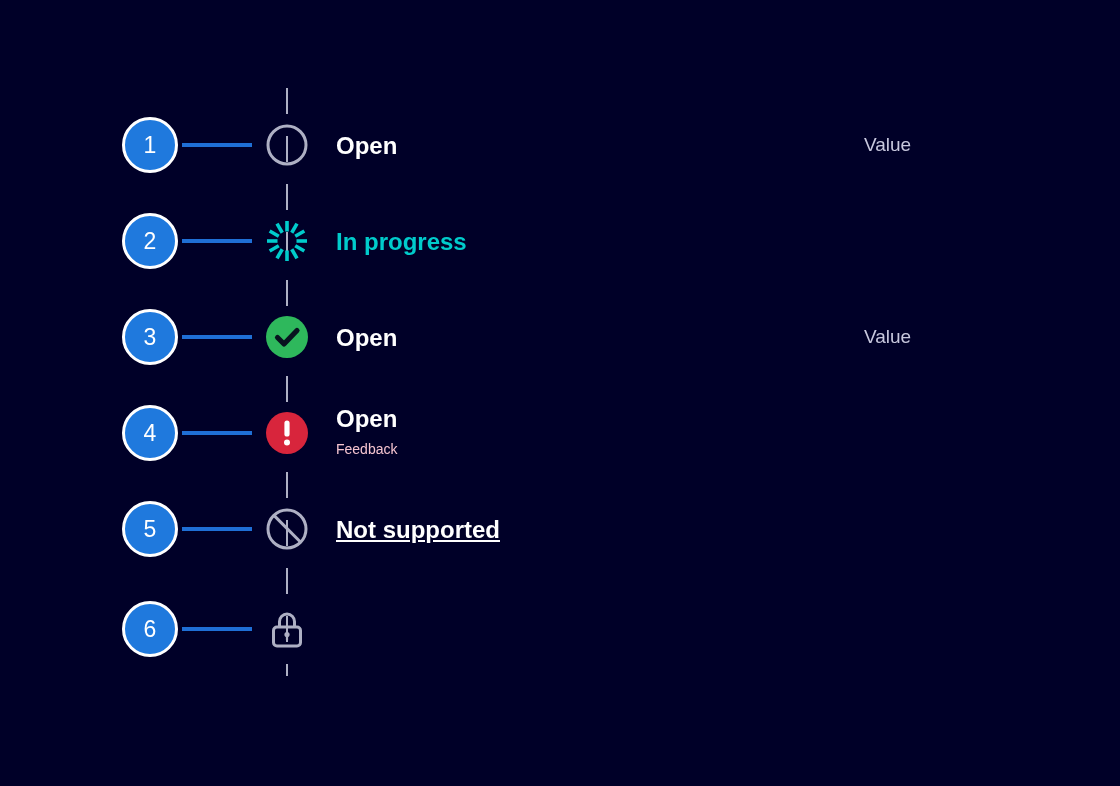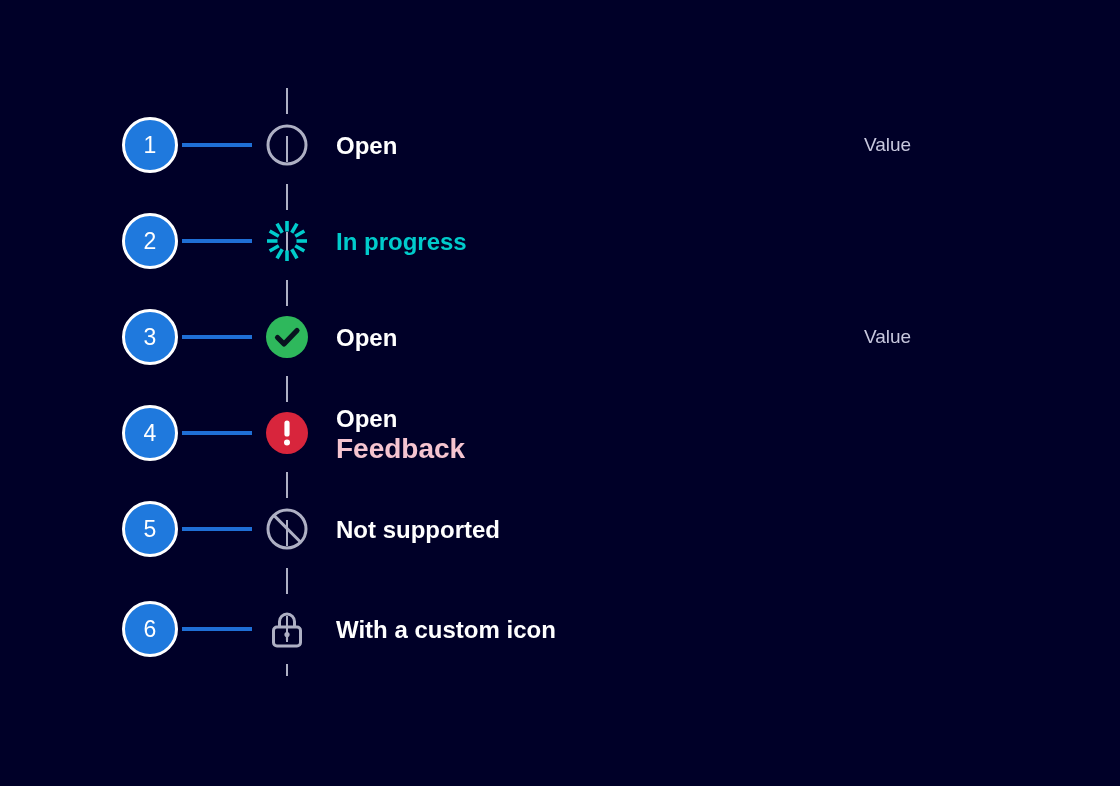--- a/index.html
+++ b/index.html
@@ -102,22 +102,22 @@
     justify-content: center;
   }
   .label-main {
     font-size: 24px;
     font-weight: bold;
     line-height: 31px;
     color: #ffffff;
     white-space: nowrap;
   }
   .label-sub {
-    font-size: 28px;
-    font-weight: bold;
+    font-size: 14px;
+    font-weight: normal;
     line-height: 30px;
     white-space: nowrap;
   }
 
   
   .value {
     position: absolute;
     left: 864px;
     top: 0;
     height: 56px;
@@ -205,33 +205,30 @@
       <div class="row" style="top: 501px;">
         <div class="badge">5</div>
         <div class="leader"></div>
         <div class="icon-slot">
           <svg width="46" height="46" viewBox="0 0 46 46">
             <circle cx="23" cy="23" r="19" fill="none" stroke="#aeb0c4" stroke-width="3"></circle>
             <line x1="10.2" y1="9.6" x2="36.2" y2="35.8" stroke="#aeb0c4" stroke-width="3"></line>
           </svg>
         </div>
         <div class="labels">
-          <div class="label-main" style="color: rgb(255, 255, 255);">Not supported</div>
+          <div class="label-main" style="color: rgb(255, 255, 255); text-decoration: underline;">Not supported</div>
         </div>
       </div>
       <div class="row" style="top: 601px;">
         <div class="badge">6</div>
         <div class="leader"></div>
         <div class="icon-slot">
           <svg width="46" height="46" viewBox="0 0 46 46">
             <rect x="9.5" y="21" width="27" height="19" rx="3.5" fill="none" stroke="#aeb0c4" stroke-width="3"></rect>
             <path d="M15.5 21 V15.5 a7.5 7.5 0 0 1 15 0 V21" fill="none" stroke="#aeb0c4" stroke-width="3"></path>
             <circle cx="23" cy="28.5" r="2.6" fill="#aeb0c4"></circle>
             <rect x="21.9" y="28.5" width="2.2" height="5.6" fill="#aeb0c4"></rect>
           </svg>
         </div>
-        <div class="labels">
-          <div class="label-main" style="color: rgb(255, 255, 255);">With a custom icon</div>
-        </div>
       </div>
     </div>
 
 </div>
 
 </body></html>

